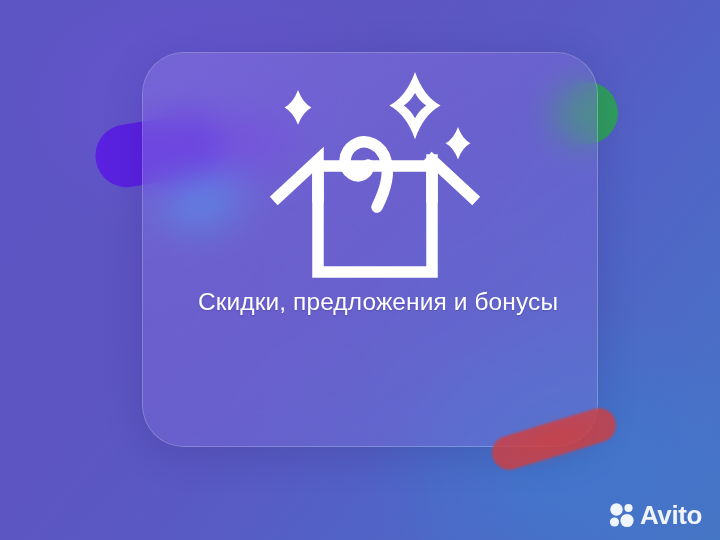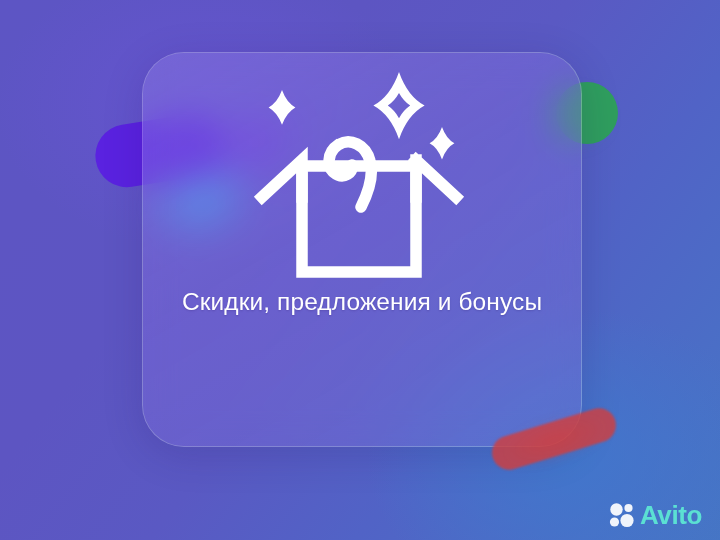--- a/index.html
+++ b/index.html
@@ -87,20 +87,21 @@
     position: absolute;
     left: 142px; top: 52px;
     width: 438px; height: 393px;
     border-radius: 42px;
     background: rgba(255,255,255,0.085);
     border: 1px solid rgba(255,255,255,0.20);
     backdrop-filter: blur(16px);
     -webkit-backdrop-filter: blur(16px);
     box-shadow: 0 8px 40px rgba(30,10,90,0.16);
     overflow: hidden;
+    padding-left: 16px;
   }
   
   .glass-card::before {
     content: "";
     position: absolute;
     inset: 0;
     background: linear-gradient(150deg,
       rgba(124,104,222,0.42) 0%,
       rgba(108,84,216,0.34) 45%,
       rgba(96,86,206,0.30) 100%);
@@ -162,21 +163,21 @@
     position: absolute;
     right: 18px;
     bottom: 12px;
     display: flex;
     align-items: center;
     gap: 5px;
     opacity: .92;
   }
   .avito-dots { display: block; }
   .avito-word {
-    color: #5eead4;
+    color: #ffffff;
     font-size: 26px;
     font-weight: 700;
     letter-spacing: -.4px;
     line-height: 1;
   }
 </style>
 </head>
 <body>
 
 <div id="stage">

